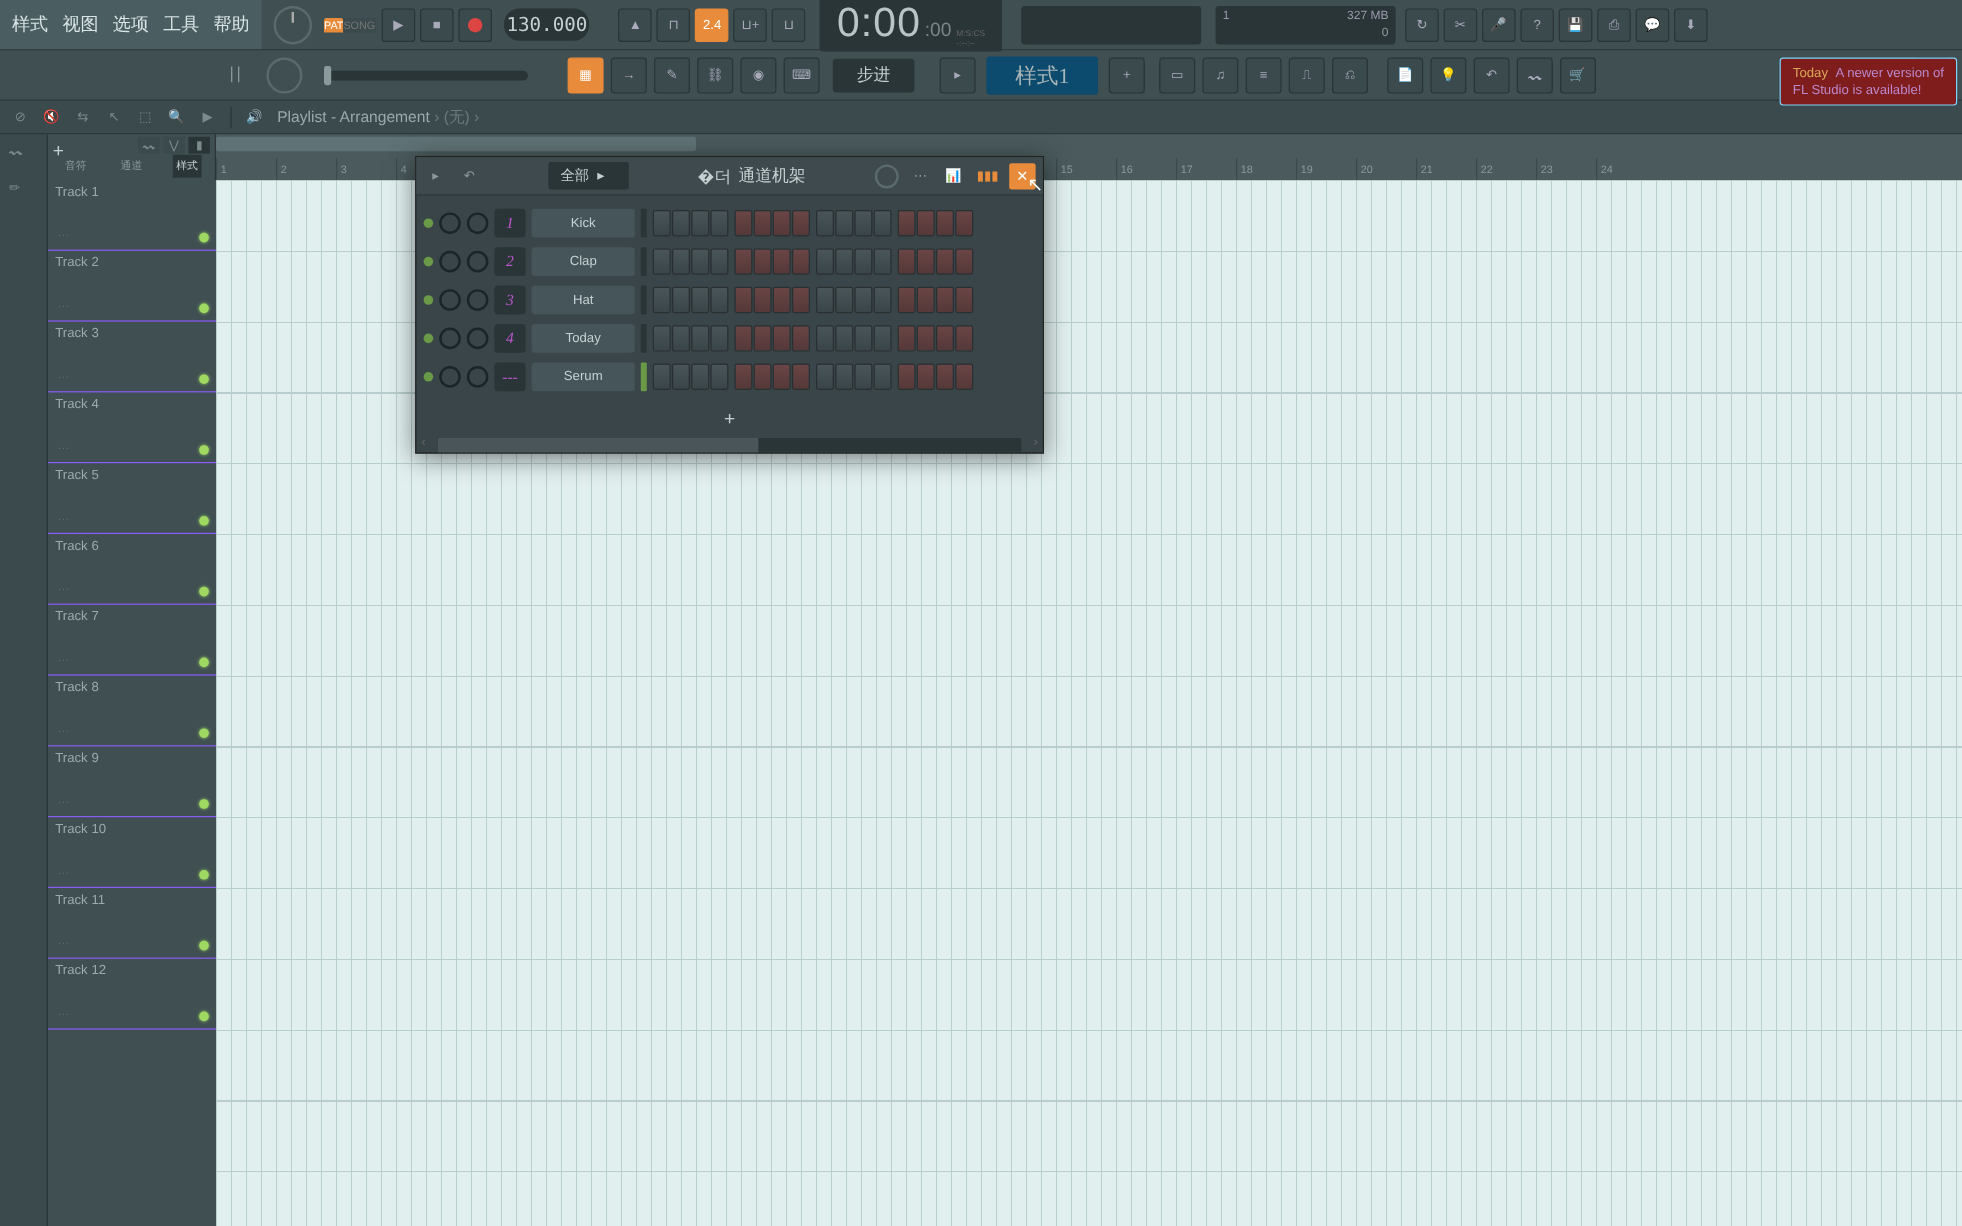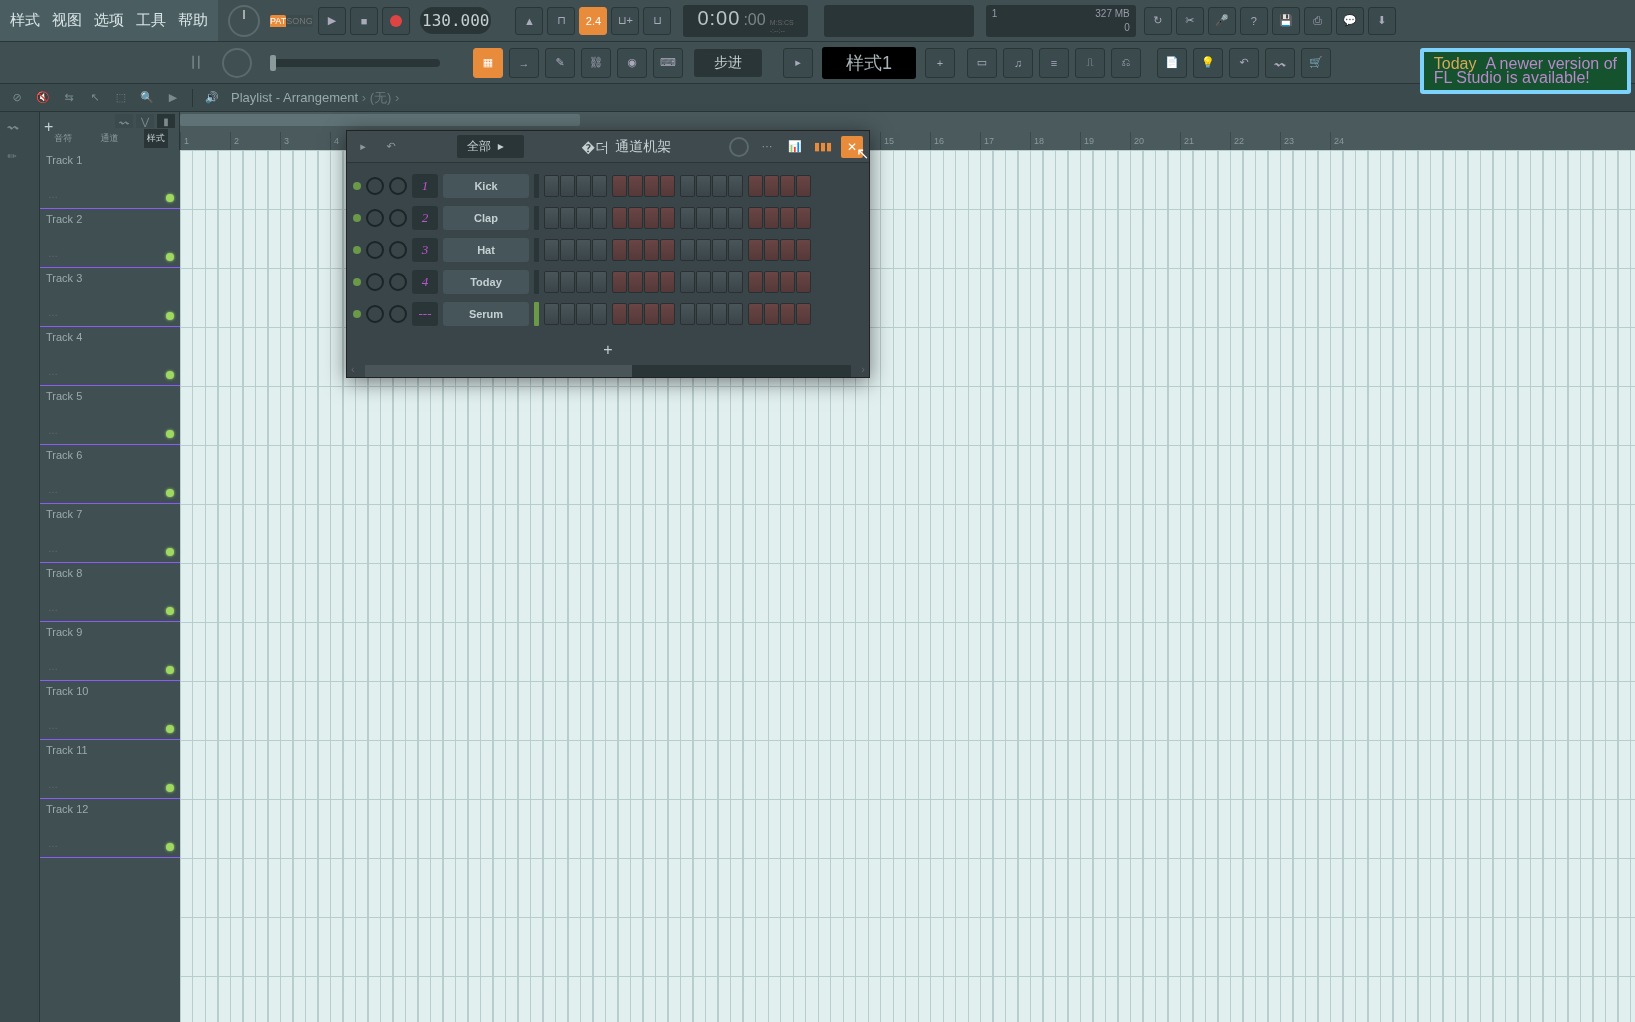--- a/index.html
+++ b/index.html
@@ -12,37 +12,37 @@
 .knob-main { width:32px; height:32px; border-radius:50%; border:2px solid #5a6a6d; margin:0 10px; position:relative; }
 .knob-main::after { content:''; position:absolute; top:3px; left:50%; width:2px; height:9px; background:#aaa; transform:translateX(-50%); }
 .pat-song { width:36px; display:flex; margin-right:10px; }
 .pat-song .pat { background:#e88b3a; color:#fff; font-size:9px; text-align:center; padding:1px 0; border-radius:2px 2px 0 0; }
 .pat-song .song { background:#3a4a4d; color:#777; font-size:9px; text-align:center; padding:1px 0; }
 .tbtn { width:28px; height:28px; border:1px solid #2a3537; background:#3a4a4d; margin:0 2px; display:flex; align-items:center; justify-content:center; color:#aab; cursor:pointer; border-radius:3px; }
 .tbtn.rec::after { content:''; width:12px; height:12px; border-radius:50%; background:#d44; }
 .tempo { background:#2a3537; color:#c5d0d2; font-size:16px; padding:4px 2px; border-radius:13px; margin:0 8px; font-family:monospace; }
 .tbtn.orange { background:#e88b3a; color:#fff; border-color:#e88b3a; }
 .timedisplay { background:#2a3537; padding:2px 14px; border-radius:3px; margin:0 10px; display:flex; align-items:baseline; font-family:'Segoe UI',monospace; }
-.timedisplay .big { font-size:20px; color:#b8c5c7; letter-spacing:1px; }
+.timedisplay .big { font-size:34px; color:#b8c5c7; letter-spacing:1px; }
 .timedisplay .sm { font-size:16px; color:#7a8587; margin-left:3px; }
 .timedisplay .lbl { font-size:7px; color:#666; margin-left:4px; line-height:8px; }
 .meter { width:150px; height:32px; background:#2a3537; border-radius:3px; margin:0 6px; }
 .monitor { width:150px; height:32px; background:#2a3537; border-radius:3px; margin:0 6px; display:flex; flex-direction:column; justify-content:space-around; padding:2px 6px; font-size:10px; color:#99a; text-align:right; font-family:monospace; }
 
 
 .toolbar2 { height:42px; background:#3f4f52; display:flex; align-items:center; border-bottom:1px solid #2a3537; padding:0 6px; }
 .panelicon { width:30px; height:30px; display:flex; align-items:center; justify-content:center; color:#8a9a9d; margin:0 3px; cursor:pointer; }
 .smallknob { width:30px; height:30px; border-radius:50%; border:2px solid #5a6a6d; margin:0 8px; }
 .slider-h { width:170px; height:8px; background:#2a3537; border-radius:4px; margin:0 10px; position:relative; }
 .slider-h::after { content:''; position:absolute; left:0; top:-4px; width:6px; height:16px; background:#8a9a9d; border-radius:2px; }
 .sqbtn { width:30px; height:30px; border:1px solid #2a3537; background:#3a4a4d; margin:0 3px; display:flex; align-items:center; justify-content:center; color:#aab; cursor:pointer; border-radius:3px; }
 .sqbtn.active { background:#e88b3a; color:#fff; border-color:#e88b3a; }
 .steplabel { background:#2a3537; padding:5px 20px; color:#c5d0d2; font-size:14px; border-radius:3px; margin:0 8px; }
-.patname { background:#000000; padding:4px 24px; color:#a8b5b7; font-size:18px; border-radius:3px; margin:0 6px; min-width:90px; text-align:right; }
-.notif { position:absolute; right:4px; top:48px; background:#14532d; border:4px solid #7dd3fc; padding:5px 10px; font-size:16px; color:#b8c; border-radius:3px; line-height:14px; }
+.patname { background:#0c4a6e; padding:4px 24px; color:#a8b5b7; font-size:18px; border-radius:3px; margin:0 6px; min-width:90px; text-align:right;font-family:Liberation Serif, serif; }
+.notif { position:absolute; right:4px; top:48px; background:#7f1d1d; border:1px solid #7dd3fc; padding:5px 10px; font-size:11px; color:#b8c; border-radius:3px; line-height:14px; }
 .notif .today { color:#d8a858; }
 
 
 .toolrow { height:28px; background:#3a4a4d; display:flex; align-items:center; padding-left:4px; border-bottom:1px solid #2a3537; }
 .toolrow .ti { width:22px; height:22px; margin:0 2px; color:#7a8a8d; cursor:pointer; display:flex; align-items:center; justify-content:center; }
 .toolrow .sep { width:1px; height:18px; background:#2a3537; margin:0 6px; }
 .toolrow .bread { color:#9aa; font-size:13px; margin-left:6px; }
 .toolrow .bread .dim { color:#6a7a7d; }
 
 
@@ -81,21 +81,21 @@
 .rack-header .rbtn { width:20px; height:20px; color:#8a9a9d; cursor:pointer; display:flex; align-items:center; justify-content:center; }
 .rack-header .filter { background:#2a3537; padding:3px 20px 3px 10px; font-size:12px; color:#c5d0d2; border-radius:2px; }
 .rack-header .title { flex:1; text-align:center; font-size:14px; color:#c5d0d2; display:flex; align-items:center; justify-content:center; gap:6px; }
 .rack-header .circlebtn { width:20px; height:20px; border-radius:50%; border:2px solid #5a6a6d; }
 .rack-header .close { width:22px; height:22px; background:#e88b3a; display:flex; align-items:center; justify-content:center; color:#fff; border-radius:2px; cursor:pointer; font-size:12px; }
 .rack-body { padding:8px 6px 4px 6px; }
 .ch-row { height:30px; display:flex; align-items:center; gap:5px; margin-bottom:2px; }
 .ch-led { width:8px; height:8px; border-radius:50%; background:#6a9948; }
 .ch-knob { width:18px; height:18px; border-radius:50%; border:2px solid #1a2527; background:#3a4549; }
 .ch-num { width:26px; height:24px; background:#2a3537; display:flex; align-items:center; justify-content:center; font-size:13px; color:#b5c; border-radius:3px; font-family:serif; font-style:italic; }
-.ch-name { width:86px; height:24px; background:#45555a; display:flex; align-items:center; justify-content:center; font-size:11px; color:#c5d0d2; border-radius:3px; cursor:pointer;font-weight:bold; }
+.ch-name { width:86px; height:24px; background:#45555a; display:flex; align-items:center; justify-content:center; font-size:11px; color:#c5d0d2; border-radius:3px; cursor:pointer; }
 .ch-meter { width:5px; height:24px; background:#2a3537; border-radius:1px; }
 .ch-meter.on { background:linear-gradient(to top,#6a9948,#6a9948); }
 .steps { display:flex; gap:0; }
 .step { width:15px; height:22px; background:linear-gradient(#4a5559,#3a4549); border:1px solid #2a3032; border-radius:2px; margin-right:1px; cursor:pointer; }
 .step.b { background:linear-gradient(#6a4545,#553838); }
 .step.gap { margin-right:5px; }
 .rack-footer { height:30px; display:flex; align-items:center; justify-content:center; }
 .rack-footer .plus { color:#c5d0d2; font-size:16px; cursor:pointer; }
 .rack-scroll { height:12px; background:#2a3537; position:relative; margin:0 18px; }
 .rack-scroll::before { content:'‹'; position:absolute; left:-14px; top:-2px; color:#666; }

